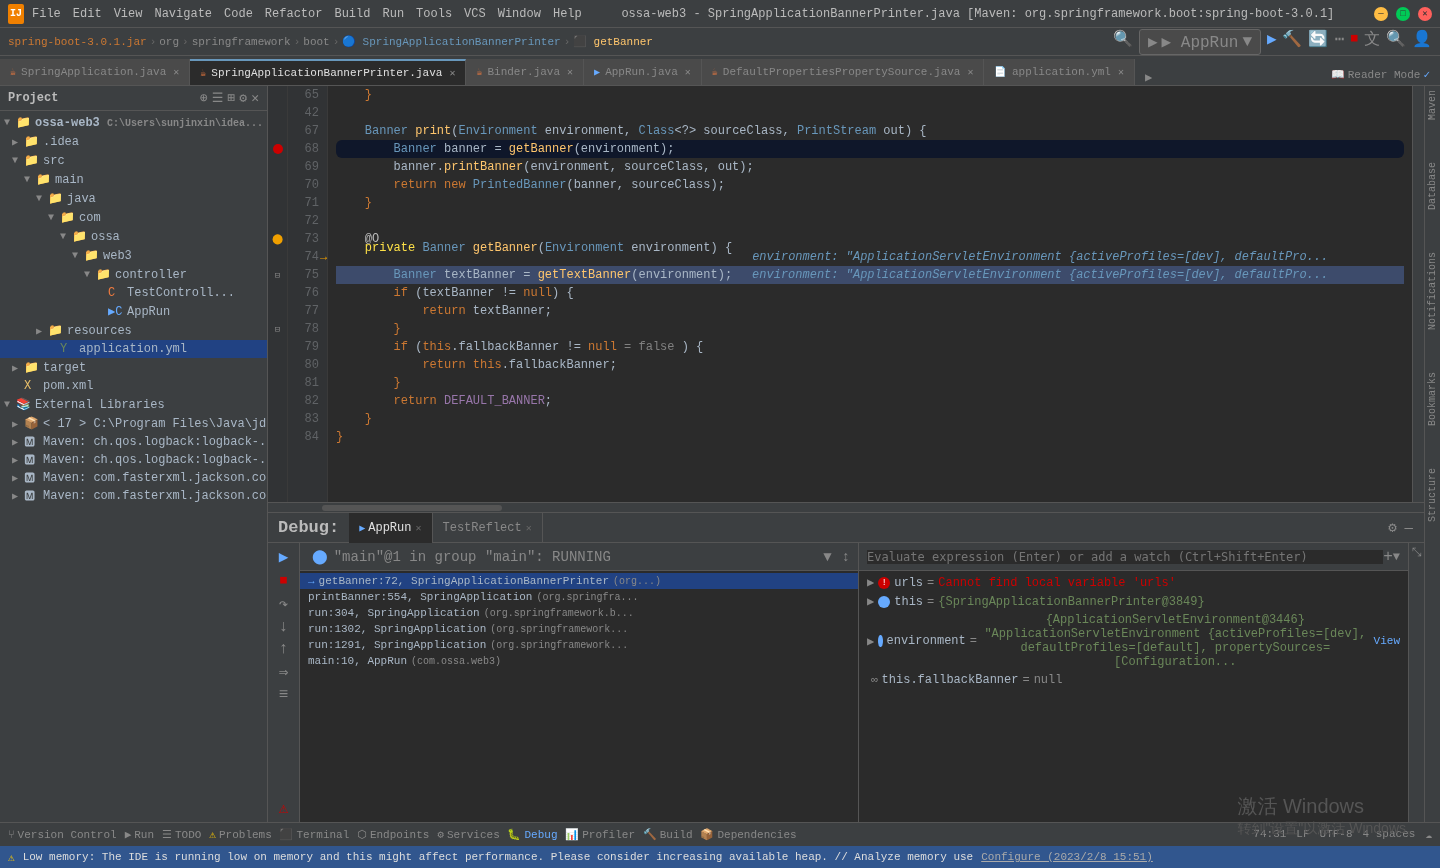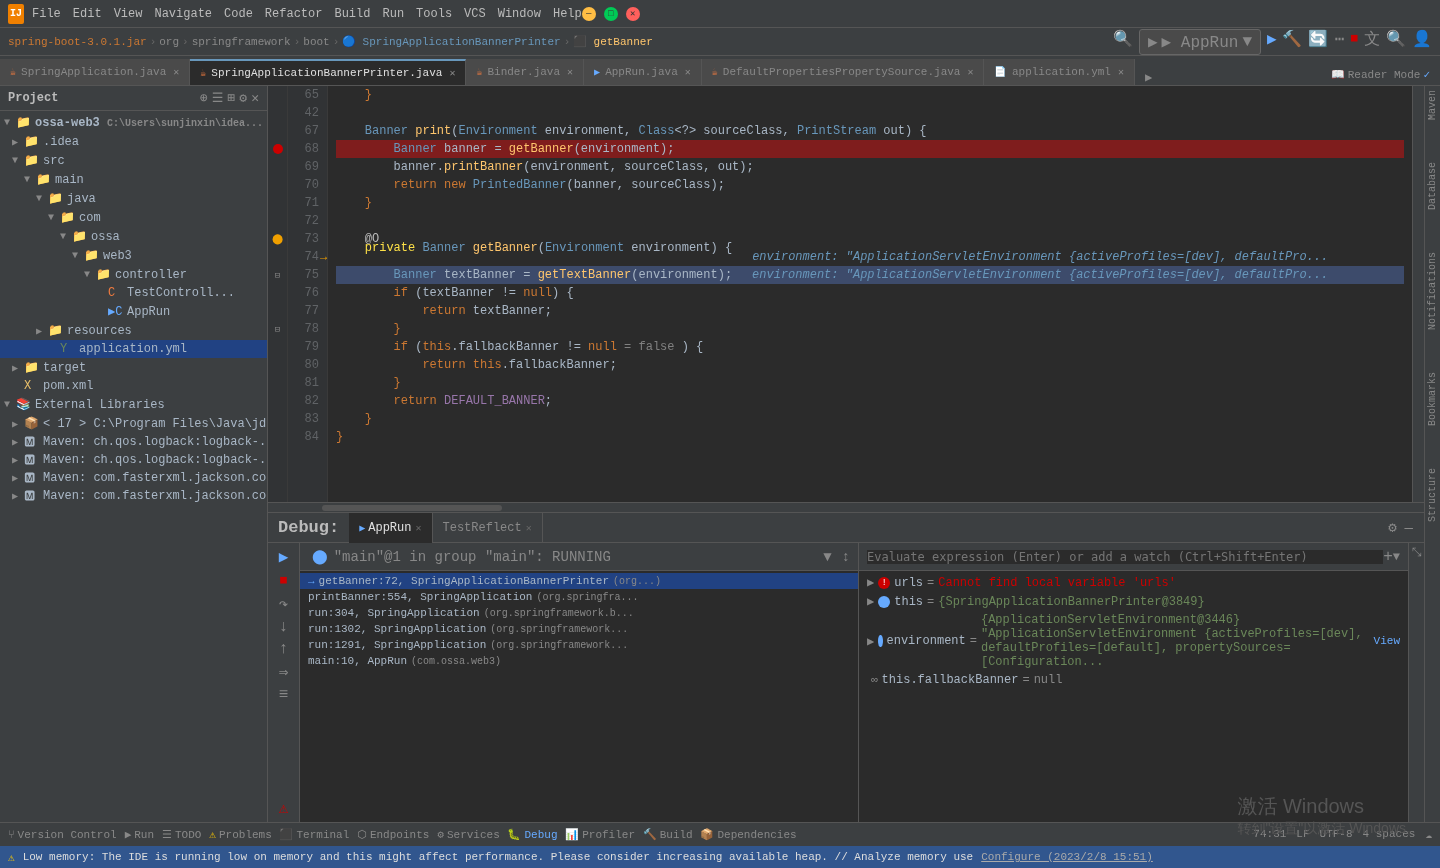--- a/index.html
+++ b/index.html
@@ -249,21 +249,21 @@
       overflow: visible;
     }
     .code-line {
       height: 18px;
       white-space: pre;
       display: flex;
       align-items: center;
       position: relative;
     }
     .code-line.highlighted { background: #3d4b6b; }
-    .code-line.breakpoint-line { background: #7f1d1d; }
+    .code-line.breakpoint-line { background: #0f172a; border-radius: 6px; }
     .debug-info { color: #6897bb; font-style: italic; margin-left: 20px; }
 
     
     .debug-panel {
       height: 310px;
       background: #2b2b2b;
       border-top: 1px solid #555;
       display: flex;
       flex-direction: column;
       flex-shrink: 0;
@@ -429,21 +429,21 @@
     .watch-item {
       display: flex;
       align-items: center;
       padding: 2px 8px;
       font-size: 12px;
       cursor: pointer;
     }
     .watch-arrow { color: #888; margin-right: 4px; cursor: pointer; }
     .watch-name { color: #a9b7c6; }
     .watch-eq { color: #888; margin: 0 4px; }
-    .watch-val { color: #6a8759; }
+    .watch-val { color: #6a8759; text-align: center; }
     .watch-val.gray { color: #888; }
 
     
     .bottom-bar {
       height: 24px;
       background: #3c3f41;
       display: flex;
       align-items: center;
       padding: 0 8px;
       font-size: 11px;
@@ -497,20 +497,21 @@
     <span>Navigate</span>
     <span>Code</span>
     <span>Refactor</span>
     <span>Build</span>
     <span>Run</span>
     <span>Tools</span>
     <span>VCS</span>
     <span>Window</span>
     <span>Help</span>
   </div>
+  <div class="title-bar-center">ossa-web3 - SpringApplicationBannerPrinter.java [Maven: org.springframework.boot:spring-boot-3.0.1]</div>
   <div class="title-bar-controls">
     <div class="title-bar-btn title-minimize">—</div>
     <div class="title-bar-btn title-maximize">□</div>
     <div class="title-bar-btn title-close">✕</div>
   </div>
 </div>
 
 <div class="breadcrumb-bar">
   <span style="color:#cc7832">spring-boot-3.0.1.jar</span>
   <span class="sep"> › </span>

